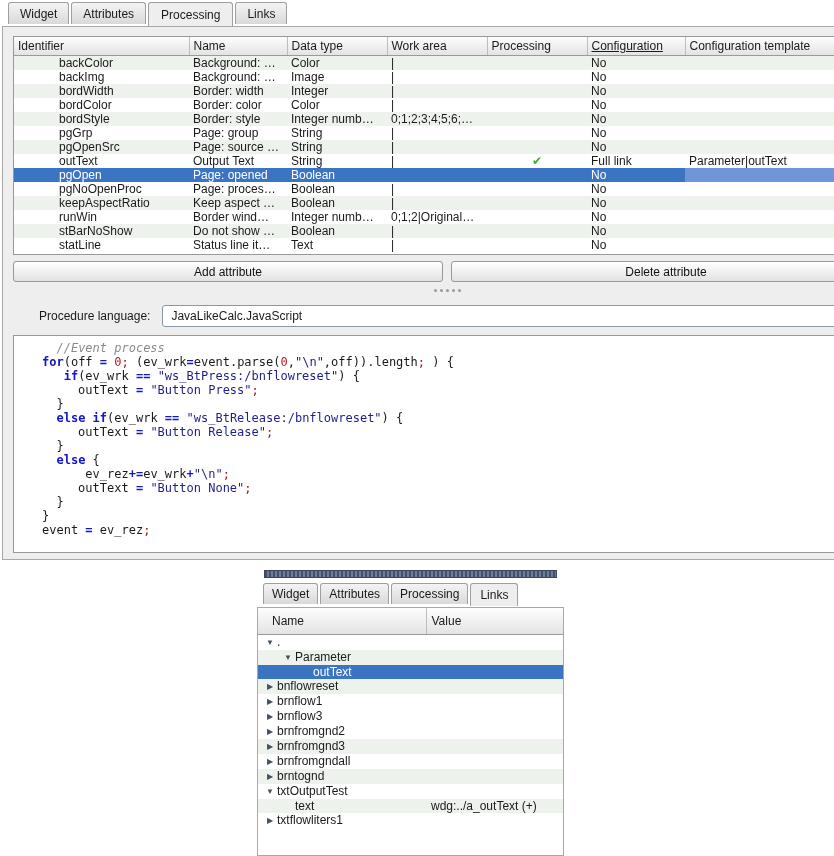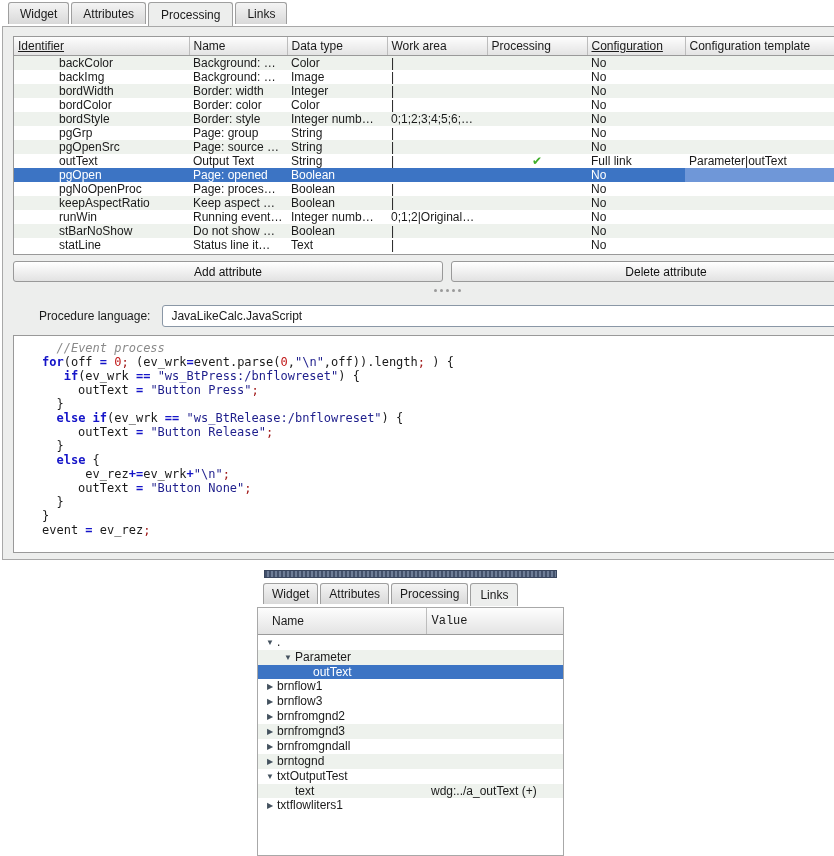--- a/index.html
+++ b/index.html
@@ -36,21 +36,21 @@
     background:#fff; border:1px solid #999; overflow:hidden;
   }
   table.grid { border-collapse:collapse; table-layout:fixed; width:866px; }
   .grid th {
     background:linear-gradient(#fdfdfd,#e3e3e3);
     border-right:1px solid #bdbdbd; border-bottom:1px solid #9a9a9a;
     font-weight:normal; text-align:left; padding:2px 4px; height:18px;
     white-space:nowrap; overflow:hidden;
   }
   .grid td { padding:0 4px; height:14px; line-height:14px; white-space:nowrap; overflow:hidden; }
-  .attr-grid th:nth-child(1){ width:175px;text-decoration:underline; }
+  .attr-grid th:nth-child(1){ width:175px; }
   .attr-grid th:nth-child(2){ width:98px; }
   .attr-grid th:nth-child(3){ width:100px; }
   .attr-grid th:nth-child(4){ width:100px; }
   .attr-grid th:nth-child(5){ width:100px; }
   .attr-grid th:nth-child(6){ width:98px;text-decoration:underline; }
   .attr-grid th:nth-child(7){ width:195px; }
   .grid td.ident { padding-left:45px; }
   tr.stripe { background:var(--stripe); }
   tr.sel { background:var(--sel); color:#fff; }
   tr.sel td.curcell { background:var(--selcell); }
@@ -99,21 +99,21 @@
     background:repeating-linear-gradient(90deg,#43516b 0 2px,#6e7d97 2px 4px);
     border:1px solid #39465e;
   }
   .links-pane {
     position:absolute; left:0; right:0; top:37px; bottom:0;
     background:#fff; border:1px solid #a8a8a8; overflow:hidden; z-index:1;
   }
   table.ltable { border-collapse:collapse; table-layout:fixed; width:305px; }
   .ltable th { height:26px; padding:3px 5px; }
   .ltable th:nth-child(1){ width:168px; padding-left:14px; }
-  .ltable th:nth-child(2){ width:137px;font-family:Liberation Mono, monospace; }
+  .ltable th:nth-child(2){ width:137px; }
   .ltable td { padding:0; height:14px; line-height:14px; white-space:nowrap; overflow:hidden; }
   .ltable td.lval { padding:0 5px; }
   .arr { display:inline-block; width:14px; text-align:center; font-size:8px; color:#44525f; vertical-align:1px; }
 </style>
 </head>
 <body>
 
 <div class="tabbar main" id="main-tabs">
     <div class="tab">Widget</div>
     <div class="tab">Attributes</div>
@@ -231,21 +231,21 @@
             <td class="ident">keepAspectRatio</td>
             <td>Keep aspect …</td>
             <td>Boolean</td>
             <td>|</td>
             <td class="proc"></td>
             <td>No</td>
             <td></td>
           </tr>
           <tr class="">
             <td class="ident">runWin</td>
-            <td>Running event…</td>
+            <td>Border wind…</td>
             <td>Integer numb…</td>
             <td>0;1;2|Original…</td>
             <td class="proc"></td>
             <td>No</td>
             <td></td>
           </tr>
           <tr class="stripe">
             <td class="ident">stBarNoShow</td>
             <td>Do not show …</td>
             <td>Boolean</td>
@@ -327,20 +327,24 @@
             <td class="lval"></td>
           </tr>
           <tr class="stripe">
             <td class="lname" style="padding-left: 23px;"><span class="arr">▼</span><span>Parameter</span></td>
             <td class="lval"></td>
           </tr>
           <tr class="sel">
             <td class="lname" style="padding-left: 41px;"><span class="arr"></span><span>outText</span></td>
             <td class="lval"></td>
           </tr>
+          <tr class="stripe">
+            <td class="lname" style="padding-left: 5px;"><span class="arr">▶</span><span>bnflowreset</span></td>
+            <td class="lval"></td>
+          </tr>
           <tr class="">
             <td class="lname" style="padding-left: 5px;"><span class="arr">▶</span><span>brnflow1</span></td>
             <td class="lval"></td>
           </tr>
           <tr class="">
             <td class="lname" style="padding-left: 5px; margin-top: 31px;"><span class="arr">▶</span><span>brnflow3</span></td>
             <td class="lval"></td>
           </tr>
           <tr class="">
             <td class="lname" style="padding-left: 5px;"><span class="arr">▶</span><span>brnfromgnd2</span></td>

